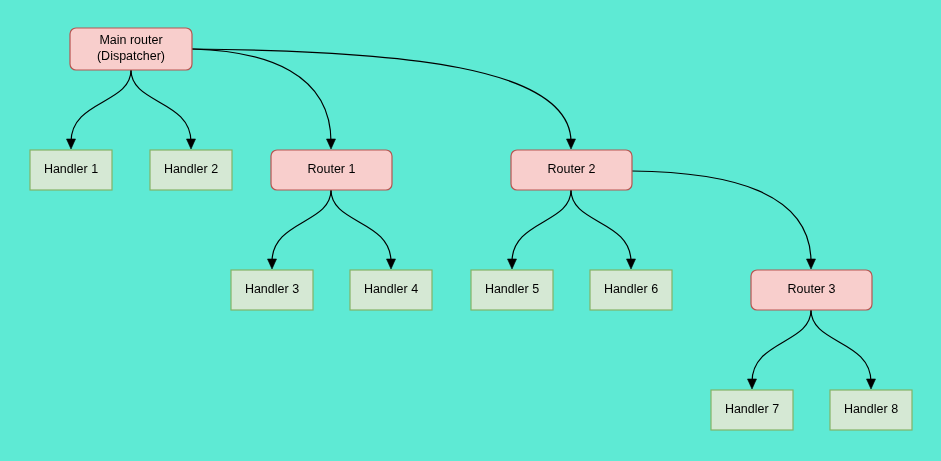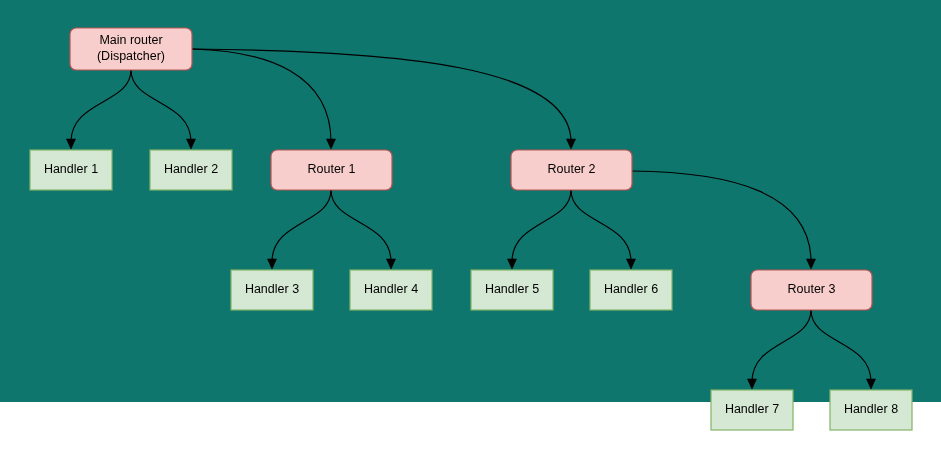--- a/index.html
+++ b/index.html
@@ -10,22 +10,22 @@
   }
   body {
     width: 941px;
     height: 461px;
     overflow: hidden;
     font-family: "Liberation Sans", sans-serif;
   }
   #diagram-canvas {
     position: relative;
     width: 941px;
-    height: 402px;
-    background: #0f766e;
+    height: 461px;
+    background: #5eead4;
     text-decoration: underline;
   }
   svg.diagram-svg {
     position: absolute;
     left: 0;
     top: 0;
     width: 941px;
     height: 461px;
     overflow: visible;
   }

